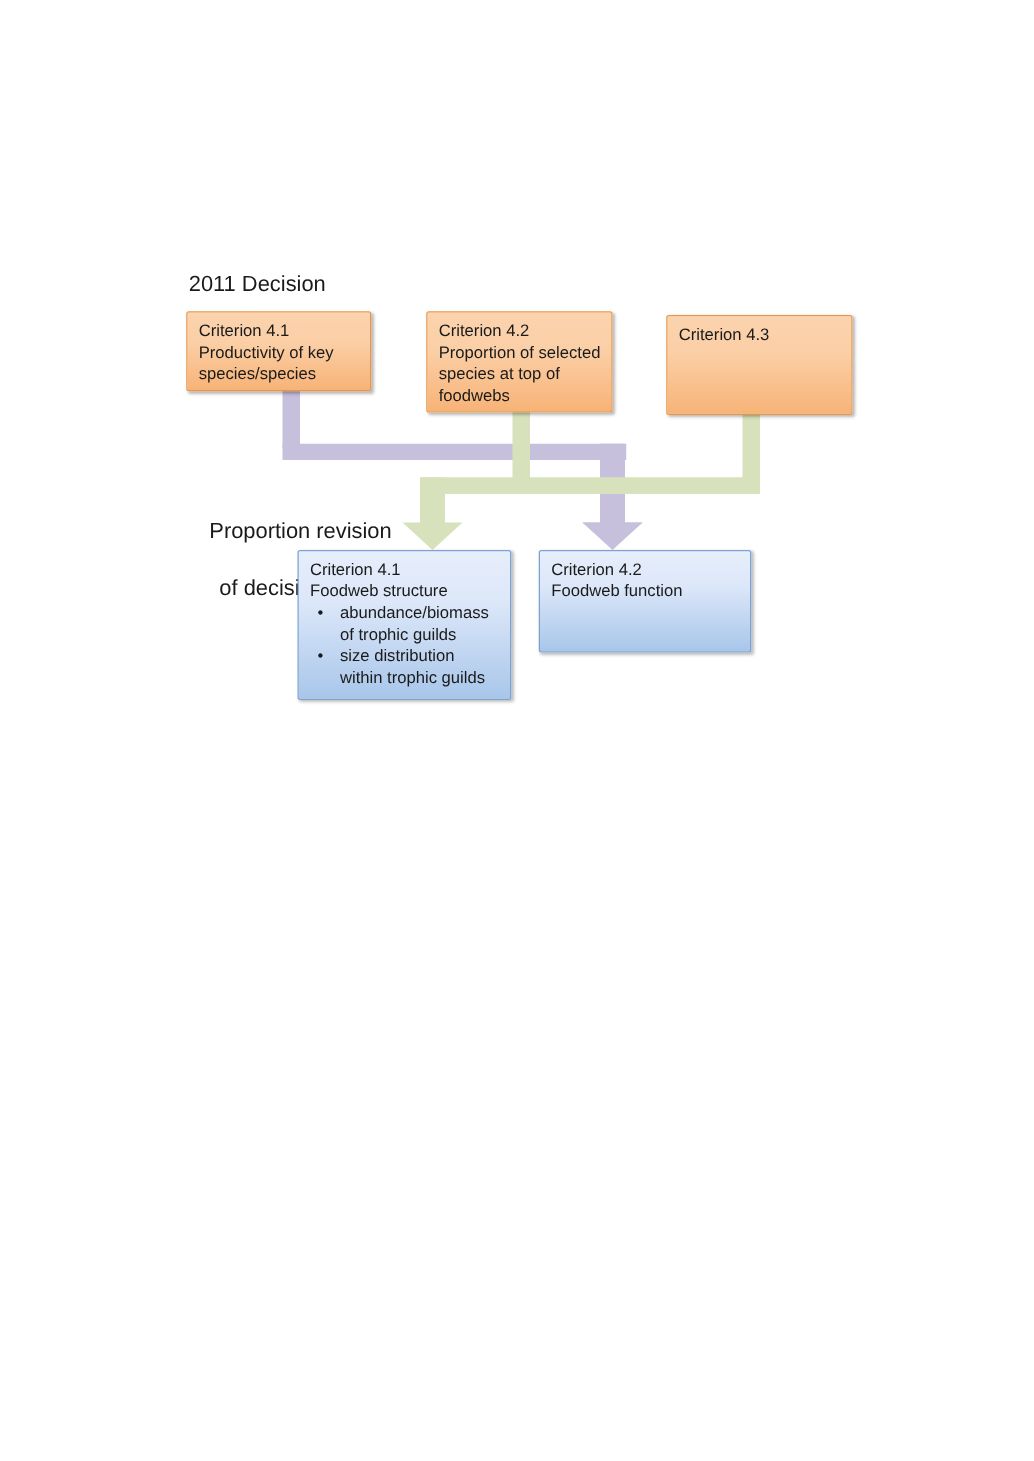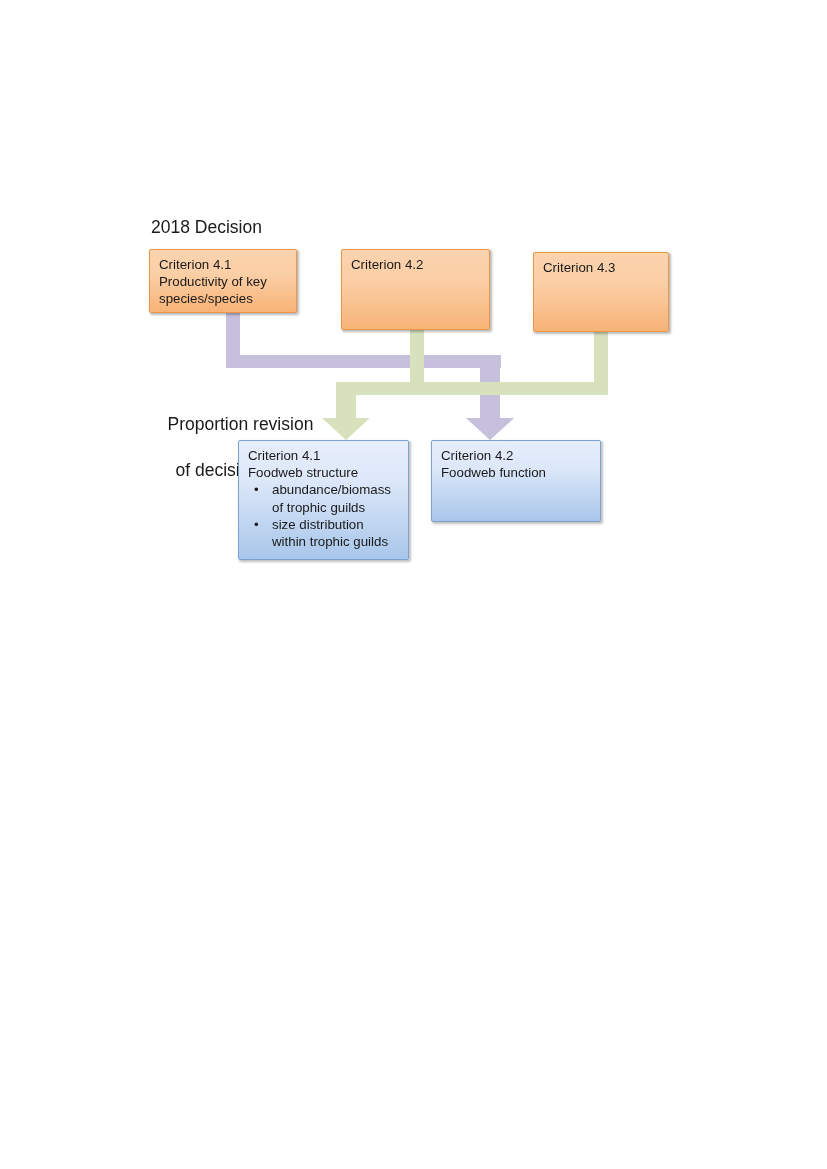--- a/index.html
+++ b/index.html
@@ -67,21 +67,21 @@
   }
   .node-blue {
     background: linear-gradient(180deg, #e7eefb 0%, #dce7f9 35%, #a8c6ea 100%);
     border: 1px solid #7ba2d0;
     box-shadow: 1.5px 1.5px 2.5px rgba(0,0,0,0.25);
   }
 
   
   #node-41-top { left: 149px; top: 249px;  width: 148px; height: 64px; }
   #node-42-top { left: 341px; top: 249px;  width: 149px; height: 81px; }
-  #node-43-top { left: 533px; top: 252px;  width: 136px; height: 80px; }
+  #node-43-top { left: 533px; top: 252px;  width: 149px; height: 80px; }
   #node-41-bot { left: 238px; top: 440px;  width: 171px; height: 120px; }
   #node-42-bot { left: 431px; top: 440px;  width: 170px; height: 82px; }
 
   
   ul.bullets {
     margin: 0;
     padding: 0;
     list-style: none;
   }
   ul.bullets li {
@@ -122,34 +122,35 @@
 
     <g>
       <rect x="410" y="329" width="14" height="66" fill="#d7e2bd"></rect>
       <rect x="336" y="382" width="272" height="13" fill="#d7e2bd"></rect>
       <rect x="336" y="382" width="20" height="40" fill="#d7e2bd"></rect>
       <polygon points="322,418 370,418 346,440" fill="#d7e2bd"></polygon>
     </g>
 
   </svg>
 
-  <div id="caption-2010" class="caption">2018 Decision</div>
+  <div id="caption-2010" class="caption">2011 Decision</div>
 
   <div id="caption-revision" class="caption">
     <span>Proportion revision</span><br>
     <span style="padding-left:8px; display:inline-block;">of decision</span>
   </div>
 
   <div id="node-41-top" class="node node-orange">
     <span class="title">Criterion 4.1</span>
     <span class="body">Productivity of key species/species</span>
   </div>
 
   <div id="node-42-top" class="node node-orange">
     <span class="title">Criterion 4.2</span>
+    <span class="body">Proportion of selected species at top of foodwebs</span>
   </div>
 
   <div id="node-43-top" class="node node-orange">
     <span class="title">Criterion 4.3</span>
   </div>
 
   <div id="node-41-bot" class="node node-blue">
     <span class="title">Criterion 4.1</span>
     <span class="title">Foodweb structure</span>
     <ul class="bullets">

